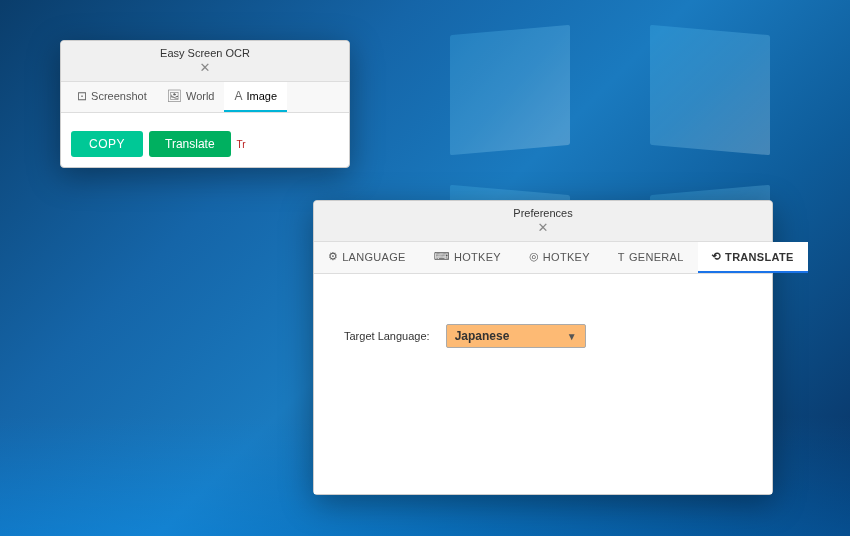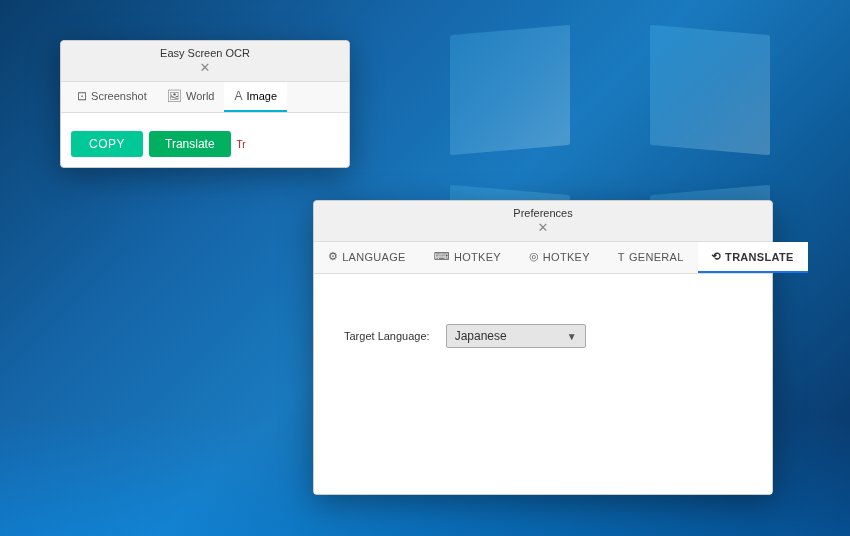--- a/index.html
+++ b/index.html
@@ -263,27 +263,28 @@
       font-size: 11px;
       color: #333;
       white-space: nowrap;
     }
 
     .pref-select {
       display: flex;
       align-items: center;
       border: 1px solid #aaa;
       border-radius: 2px;
-      background: #e5e5e5;
+      background: #fdba74;
       padding: 4px 8px;
       font-size: 12px;
       color: #333;
       cursor: pointer;
       min-width: 140px;
       justify-content: space-between;
+      font-weight: bold;
     }
 
     .pref-select-arrow {
       font-size: 10px;
       color: #555;
       margin-left: 8px;
     }
   </style>
 </head>
 <body>

